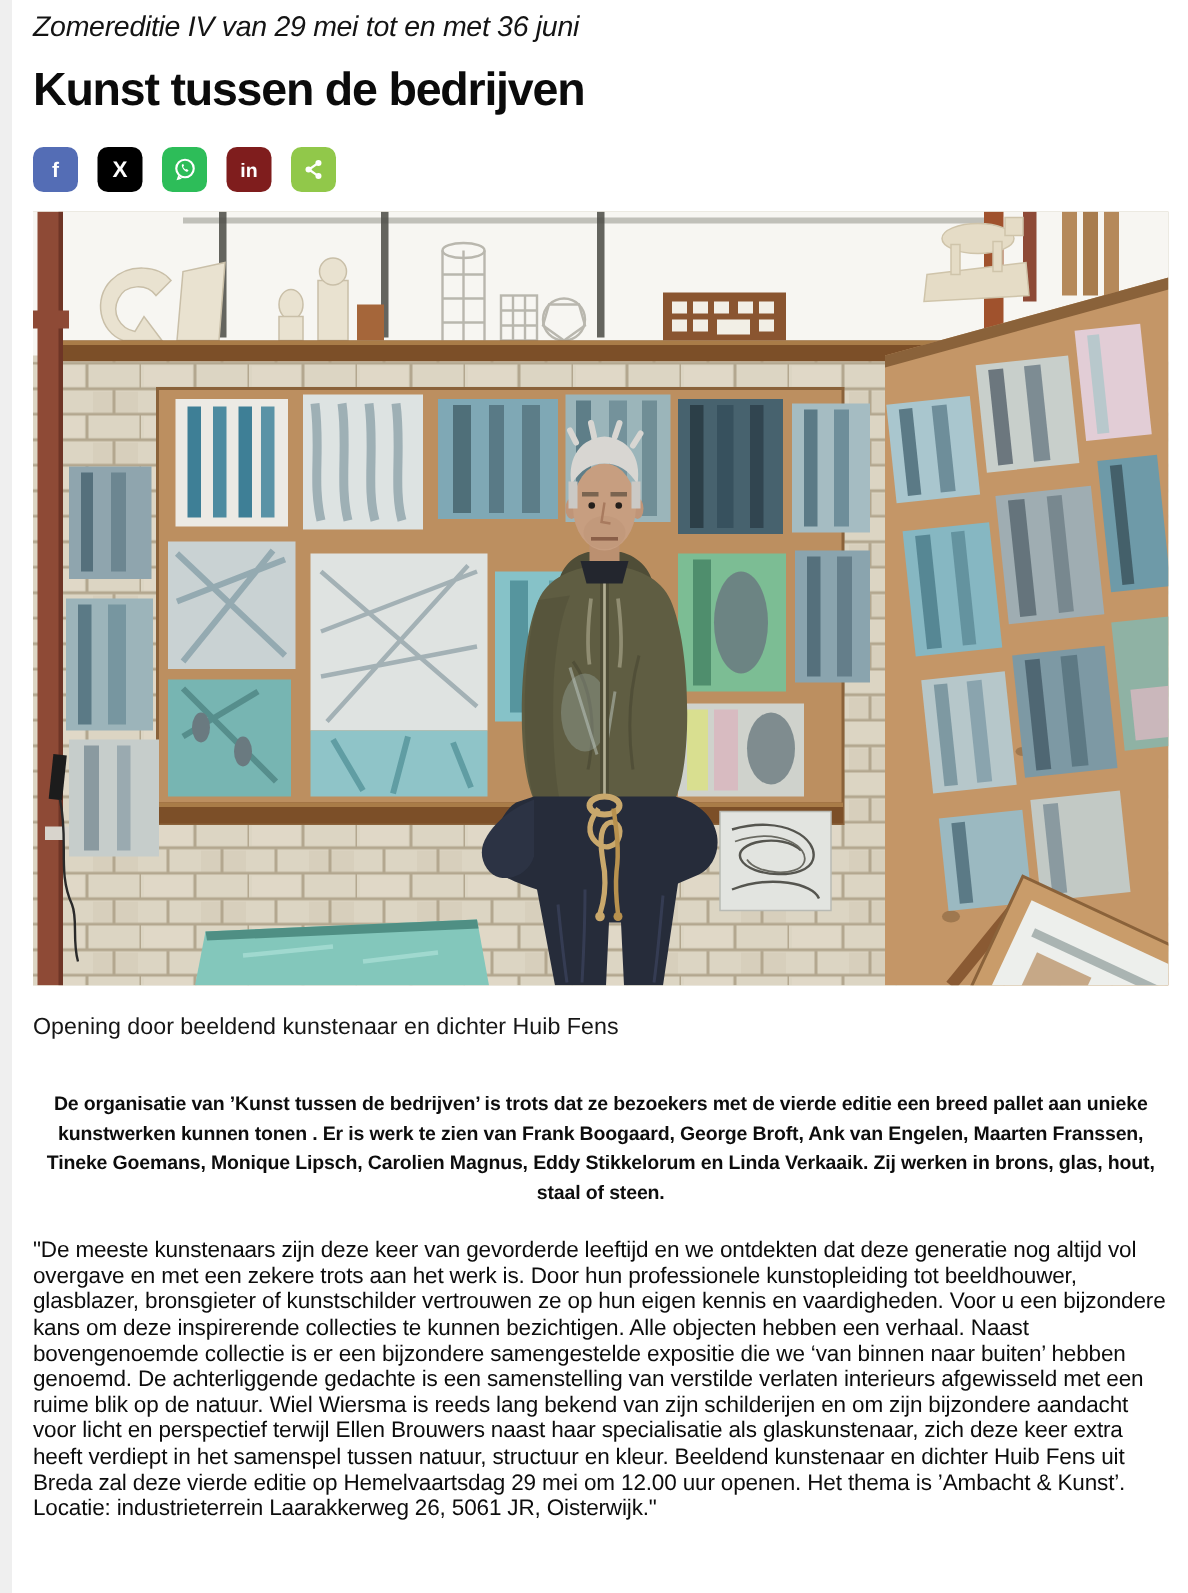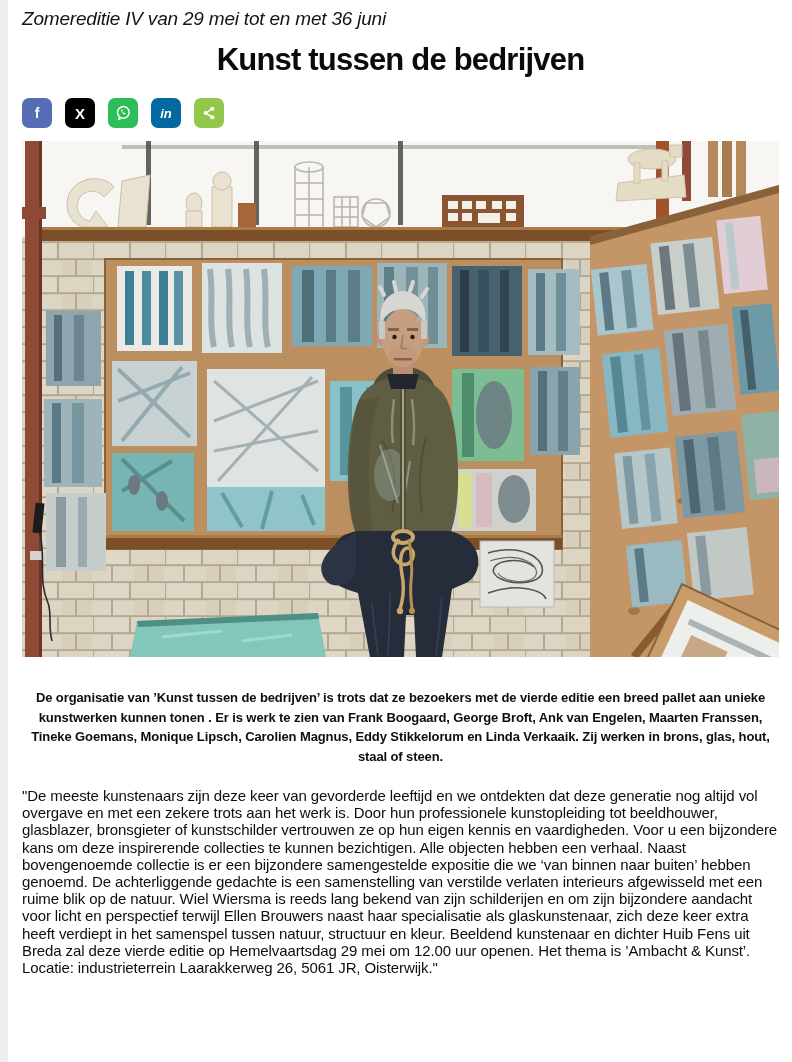--- a/index.html
+++ b/index.html
@@ -12,34 +12,34 @@
   }
   .content{
     position:absolute;left:22px;top:0;width:757px;
   }
   .kicker{
     margin-top:7px;font-size:19px;line-height:24px;font-style:italic;
     color:#141414;letter-spacing:-0.2px;
   }
   h1.title{
     margin:11px 0 0 0;font-size:31px;line-height:35px;font-weight:800;
-    color:#0b0b0b;letter-spacing:-0.8px;text-align:center;
+    color:#0b0b0b;letter-spacing:-0.8px;
   }
   .share-row{margin-top:21px;display:flex;gap:13px;}
   .share-btn{
     width:30px;height:30px;border-radius:7px;display:flex;align-items:center;
     justify-content:center;cursor:pointer;text-decoration:none;
   }
   .share-btn span{color:#fff;font-size:14px;font-weight:700;line-height:1;}
   .share-btn svg{display:block;}
   .btn-fb{background:#546db5;}
   .btn-x{background:#000000;}
   .btn-x span{font-weight:600;font-size:15px;}
   .btn-wa{background:#2dbd59;}
-  .btn-li{background:#0369a1;font-style:italic;}
+  .btn-li{background:#7f1d1d;}
   .btn-li span{font-size:13px;}
   .btn-sh{background:#91c84a;}
   figure.photo{
     margin:13px 0 0 0;width:757px;height:516px;overflow:hidden;background:#d8d1bf;
   }
   .caption{
     margin-top:17px;font-size:15.5px;line-height:21px;color:#161616;
   }
   .lead{
     margin:31px 0 0 0;font-size:13px;line-height:19.5px;font-weight:700;
@@ -340,18 +340,19 @@
 
         <ellipse cx="381" cy="396" rx="10" ry="6" fill="none" stroke="#c9a86c" stroke-width="4"></ellipse>
         <path d="M377,398 C371,406 369,414 375,420 C381,426 389,424 391,416 C393,408 385,404 381,410 C377,416 379,428 381,440 C382,452 380,462 378,468" stroke="#c9a86c" stroke-width="3.5" fill="none"></path>
         <path d="M387,398 C389,412 391,426 389,440 C388,452 389,460 390,468" stroke="#b8914e" stroke-width="3" fill="none"></path>
         <circle cx="378" cy="470" r="3.2" fill="#c9a86c"></circle>
         <circle cx="390" cy="470" r="3" fill="#b8914e"></circle>
       </g>
     </svg>
   </figure>
 
+  <div class="caption">Opening door beeldend kunstenaar en dichter Huib Fens</div>
 
   <p class="lead">De organisatie van ’Kunst tussen de bedrijven’ is trots dat ze bezoekers met de vierde editie een breed pallet aan unieke kunstwerken kunnen tonen . Er is werk te zien van Frank Boogaard, George Broft, Ank van Engelen, Maarten Franssen, Tineke Goemans, Monique Lipsch, Carolien Magnus, Eddy Stikkelorum en Linda Verkaaik. Zij werken in brons, glas, hout, staal of steen.</p>
 
   <p class="body-text">"De meeste kunstenaars zijn deze keer van gevorderde leeftijd en we ontdekten dat deze generatie nog altijd vol overgave en met een zekere trots aan het werk is. Door hun professionele kunstopleiding tot beeldhouwer, glasblazer, bronsgieter of kunstschilder vertrouwen ze op hun eigen kennis en vaardigheden. Voor u een bijzondere kans om deze inspirerende collecties te kunnen bezichtigen. Alle objecten hebben een verhaal. Naast bovengenoemde collectie is er een bijzondere samengestelde expositie die we ‘van binnen naar buiten’ hebben genoemd. De achterliggende gedachte is een samenstelling van verstilde verlaten interieurs afgewisseld met een ruime blik op de natuur. Wiel Wiersma is reeds lang bekend van zijn schilderijen en om zijn bijzondere aandacht voor licht en perspectief terwijl Ellen Brouwers naast haar specialisatie als glaskunstenaar, zich deze keer extra heeft verdiept in het samenspel tussen natuur, structuur en kleur. Beeldend kunstenaar en dichter Huib Fens uit Breda zal deze vierde editie op Hemelvaartsdag 29 mei om 12.00 uur openen. Het thema is ’Ambacht &amp; Kunst’. Locatie: industrieterrein Laarakkerweg 26, 5061 JR, Oisterwijk."</p>
 
 </div>
 
 </body></html>

